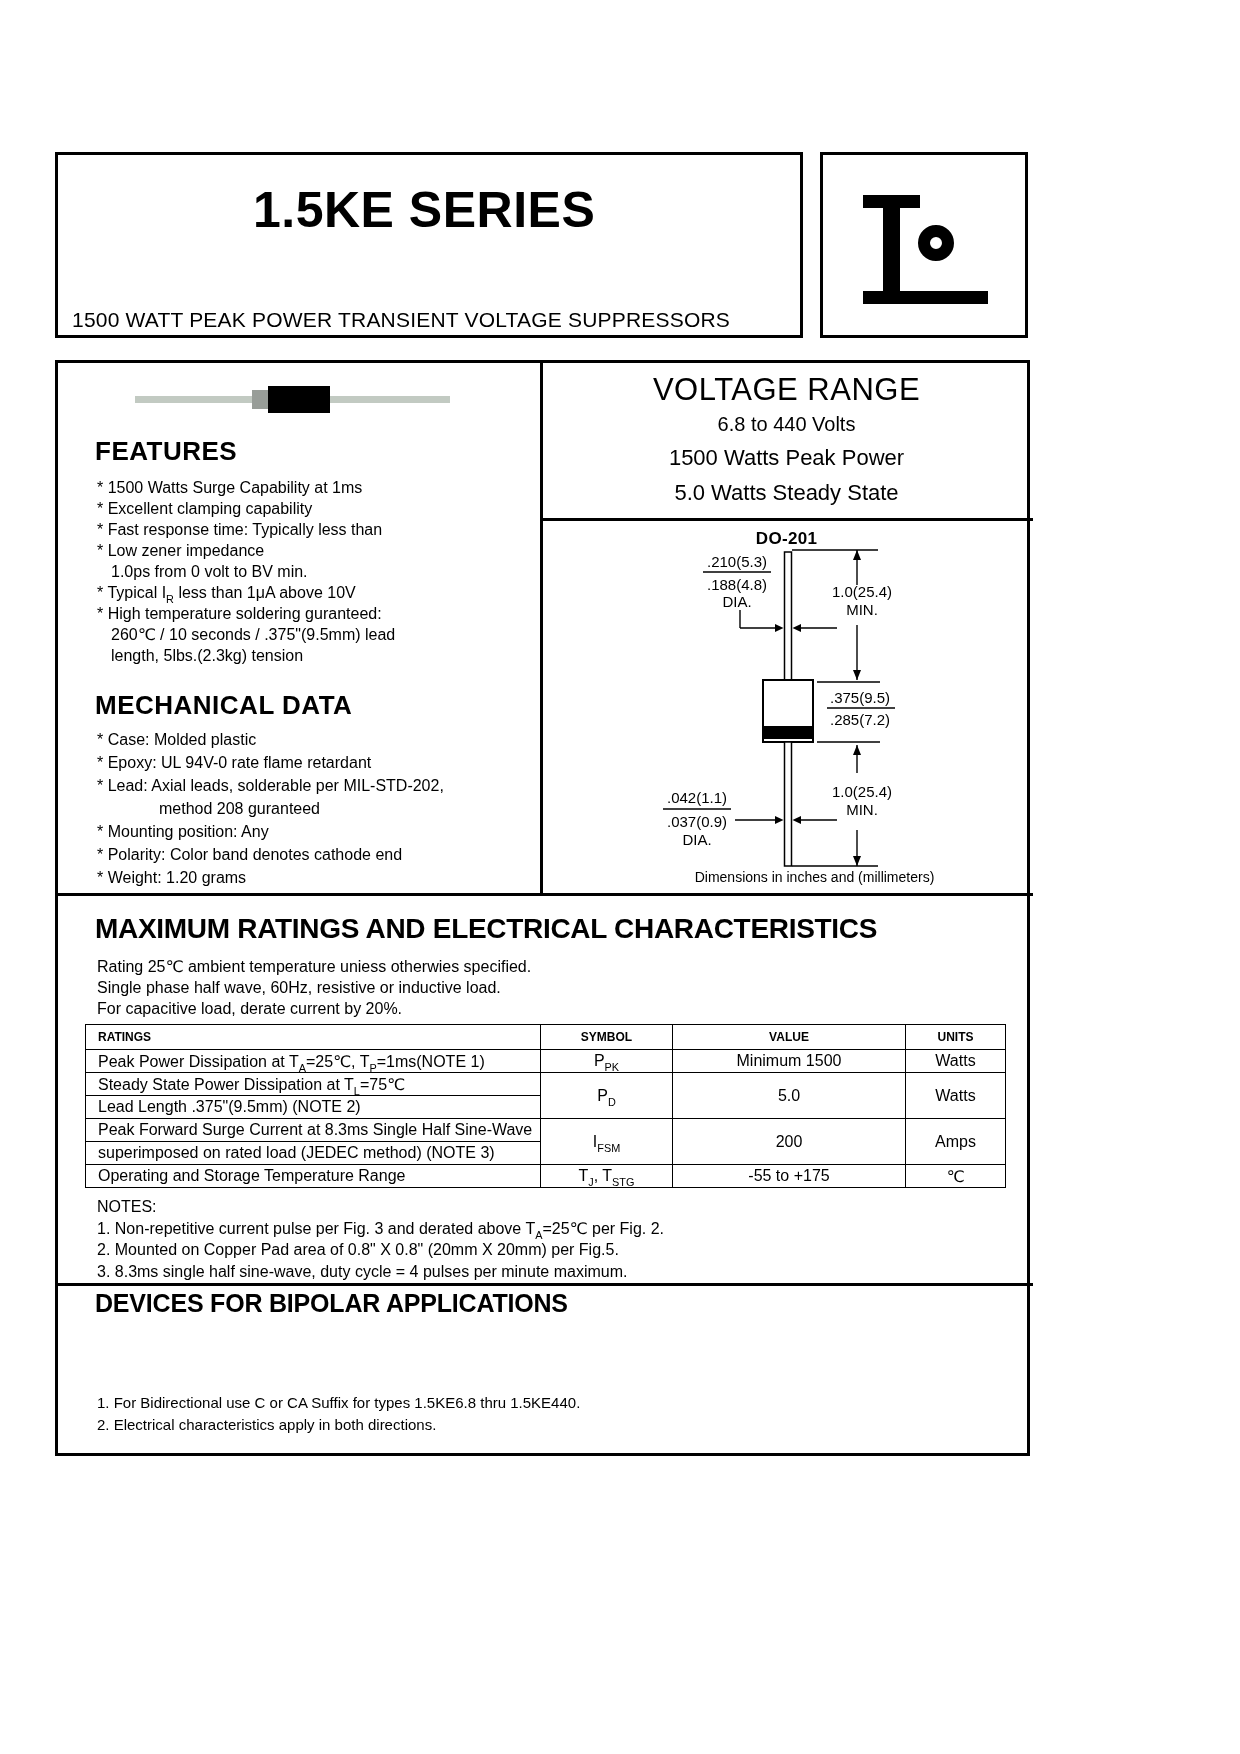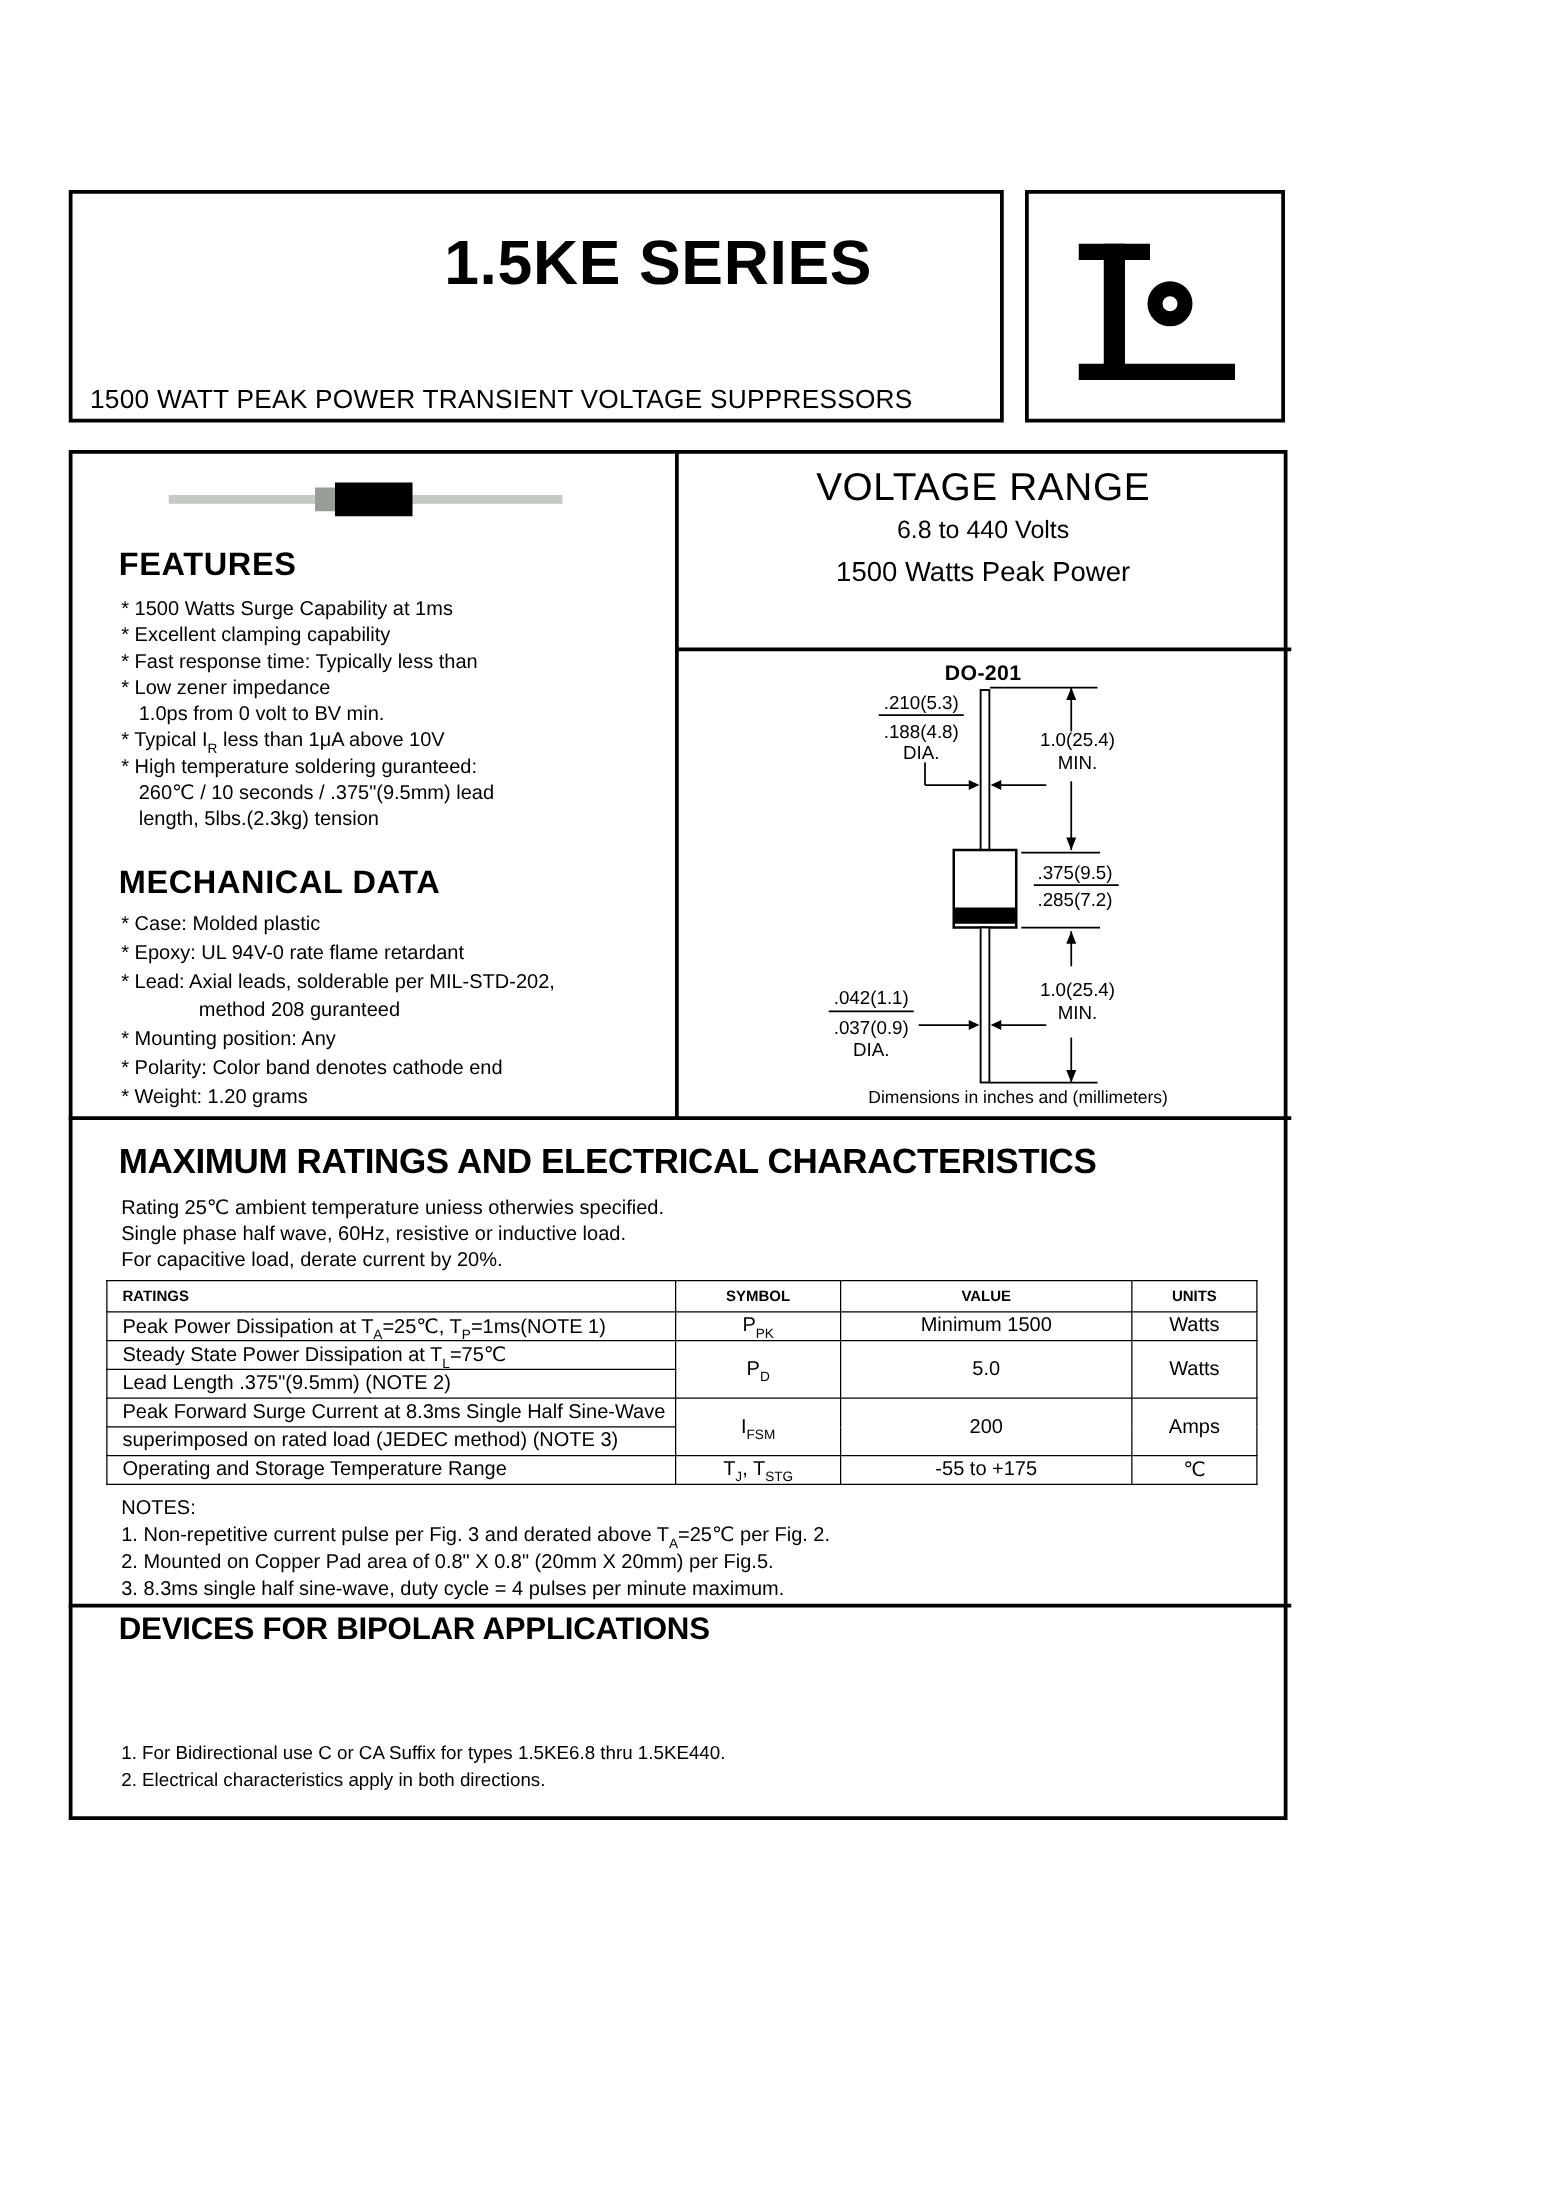--- a/index.html
+++ b/index.html
@@ -5,21 +5,21 @@
   * { margin:0; padding:0; box-sizing:border-box; }
   html,body { background:#ffffff; }
   .page {
     position:relative; width:1240px; height:1754px; background:#fff;
     font-family:"Liberation Sans","DejaVu Sans",sans-serif; color:#000; overflow:hidden;
   }
   .box { position:absolute; border:3px solid #000; background:#fff; }
 
   
   .title-box { left:55px; top:152px; width:748px; height:186px; }
-  .series-title { position:absolute; top:26px; left:0; width:100%; padding-left:195px; text-align:center;
+  .series-title { position:absolute; top:26px; left:0; width:100%; padding-left:195px; text-align:left;
                   font-size:50px; font-weight:bold; letter-spacing:.5px; }
   .subtitle { position:absolute; left:14px; top:153px; font-size:21px; letter-spacing:.2px; white-space:nowrap; }
 
   .logo-box { left:820px; top:152px; width:208px; height:186px; }
   .logo { position:absolute; left:40px; top:40px; width:125px; height:110px; }
   .logo .i-top   { position:absolute; left:0; top:0; width:57px; height:13px; background:#000; }
   .logo .i-stem  { position:absolute; left:20px; top:0; width:17px; height:109px; background:#000; }
   .logo .i-bottom{ position:absolute; left:0; top:96px; width:125px; height:13px; background:#000; }
   .logo .o-ring  { position:absolute; left:55px; top:30px; width:36px; height:36px;
                    border:12px solid #000; border-radius:50%; }
@@ -124,20 +124,21 @@
     <div class="line">* Lead: Axial leads, solderable per MIL-STD-202,</div>
     <div class="line indent-lg">method 208 guranteed</div>
     <div class="line">* Mounting position: Any</div>
     <div class="line">* Polarity: Color band denotes cathode end</div>
     <div class="line">* Weight: 1.20 grams</div>
   </div>
 
   <div class="vr-heading">VOLTAGE RANGE</div>
   <div class="vr-1">6.8 to 440 Volts</div>
   <div class="vr-2">1500 Watts Peak Power</div>
+  <div class="vr-3">5.0 Watts Steady State</div>
 
   <div class="do201-label">DO-201</div>
 
   <svg class="do201-svg" width="480" height="330" viewBox="0 0 480 330">
 
     <rect x="239.5" y="7" width="7" height="128" fill="#fff" stroke="#000" stroke-width="1.5"></rect>
     <rect x="218" y="135" width="50" height="62" fill="#fff" stroke="#000" stroke-width="2"></rect>
     <rect x="219" y="181" width="48" height="13" fill="#000"></rect>
     <rect x="239.5" y="197" width="7" height="124" fill="#fff" stroke="#000" stroke-width="1.5"></rect>
 

